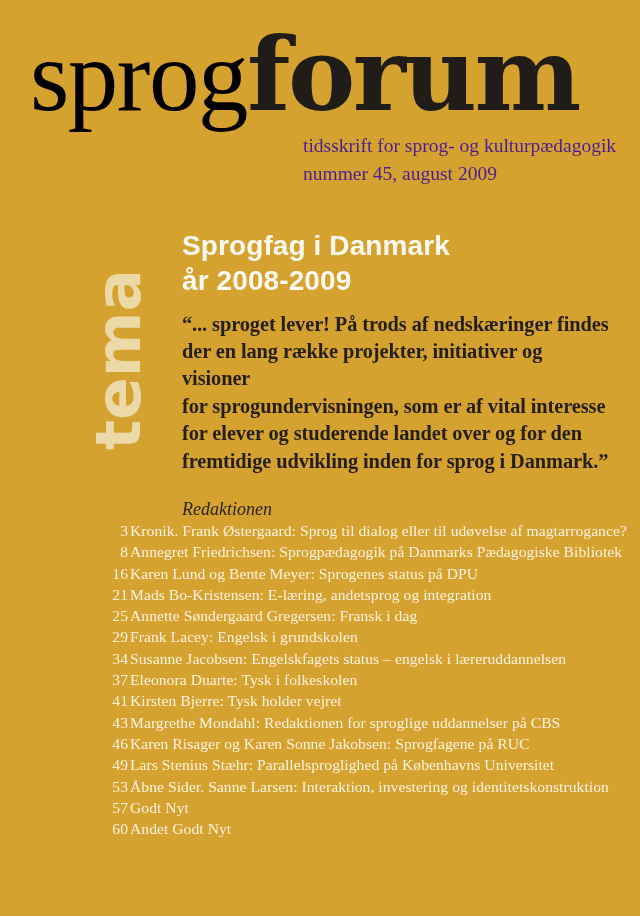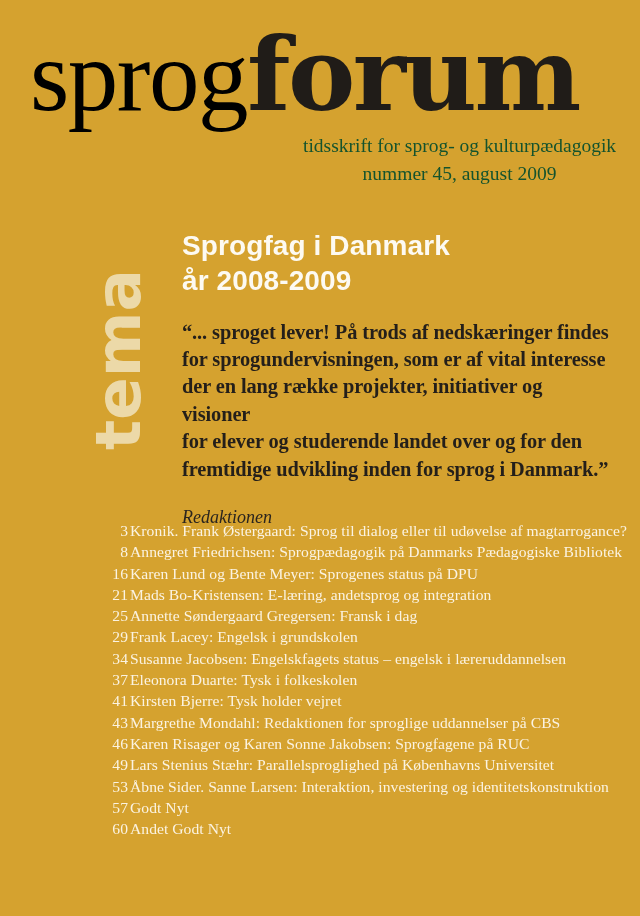--- a/index.html
+++ b/index.html
@@ -40,25 +40,24 @@
     font-size: 101px;
     font-weight: 700;
     color: #201c18;
     letter-spacing: -2.5px;
   }
 
   .subtitle-block {
     position: absolute;
     left: 303px;
     top: 132px;
-    color: #14532d;
+    color: #4c1d95;
     font-size: 19.5px;
     line-height: 1.42;
     font-family: "Liberation Serif", "DejaVu Serif", serif;
-    text-align: center;
   }
 
   
   .tema-section {
     position: absolute;
     left: 0;
     top: 228px;
     width: 640px;
     height: 250px;
   }
@@ -89,21 +88,21 @@
   .tema-title {
     font-family: Liberation Sans, sans-serif;
     font-size: 28px;
     font-weight: 700;
     color: #fdfaf2;
     line-height: 1.26;
     letter-spacing: 0.1px;
   }
 
   .tema-quote {
-    margin-top: 20px;
+    margin-top: 12px;
     font-family: "Liberation Serif", "DejaVu Serif", serif;
     font-size: 20.4px;
     font-weight: 700;
     color: #241f1a;
     line-height: 1.345;
     letter-spacing: -0.1px;
   }
 
   .tema-attribution {
     margin-top: 24px;
@@ -160,22 +159,22 @@
 
   <div class="tema-body">
 
     <div class="tema-title">
       <div>Sprogfag i Danmark</div>
       <div>år 2008-2009</div>
     </div>
 
     <div class="tema-quote">
       <div>“... sproget lever! På trods af nedskæringer findes</div>
+      <div>der en lang række projekter, initiativer og visioner</div>
       <div>for sprogundervisningen, som er af vital interesse</div>
-      <div>der en lang række projekter, initiativer og visioner</div>
       <div>for elever og studerende landet over og for den</div>
       <div>fremtidige udvikling inden for sprog i Danmark.”</div>
     </div>
 
     <div class="tema-attribution">Redaktionen</div>
   </div>
 </div>
 
 <div class="toc" id="toc-list">
     <div class="toc-row">

